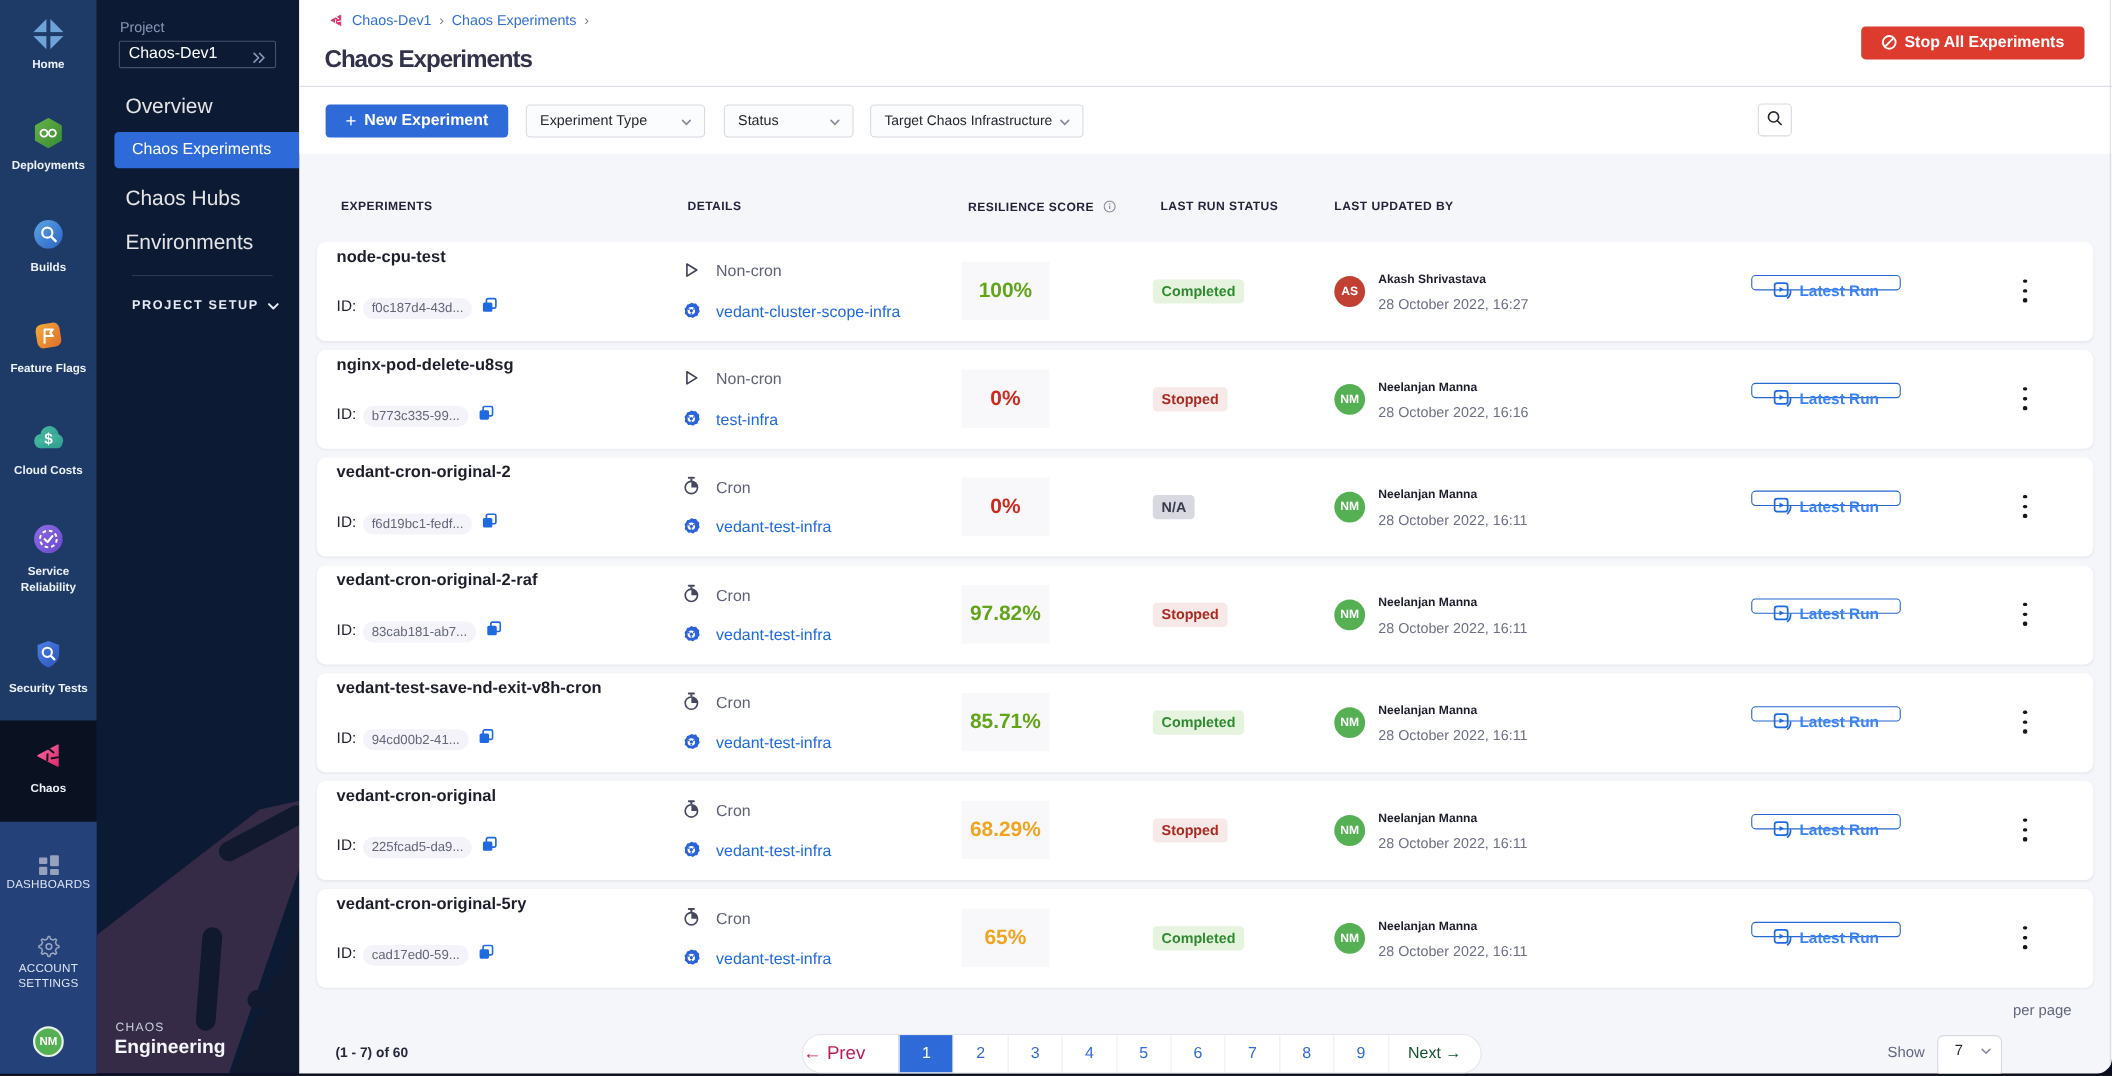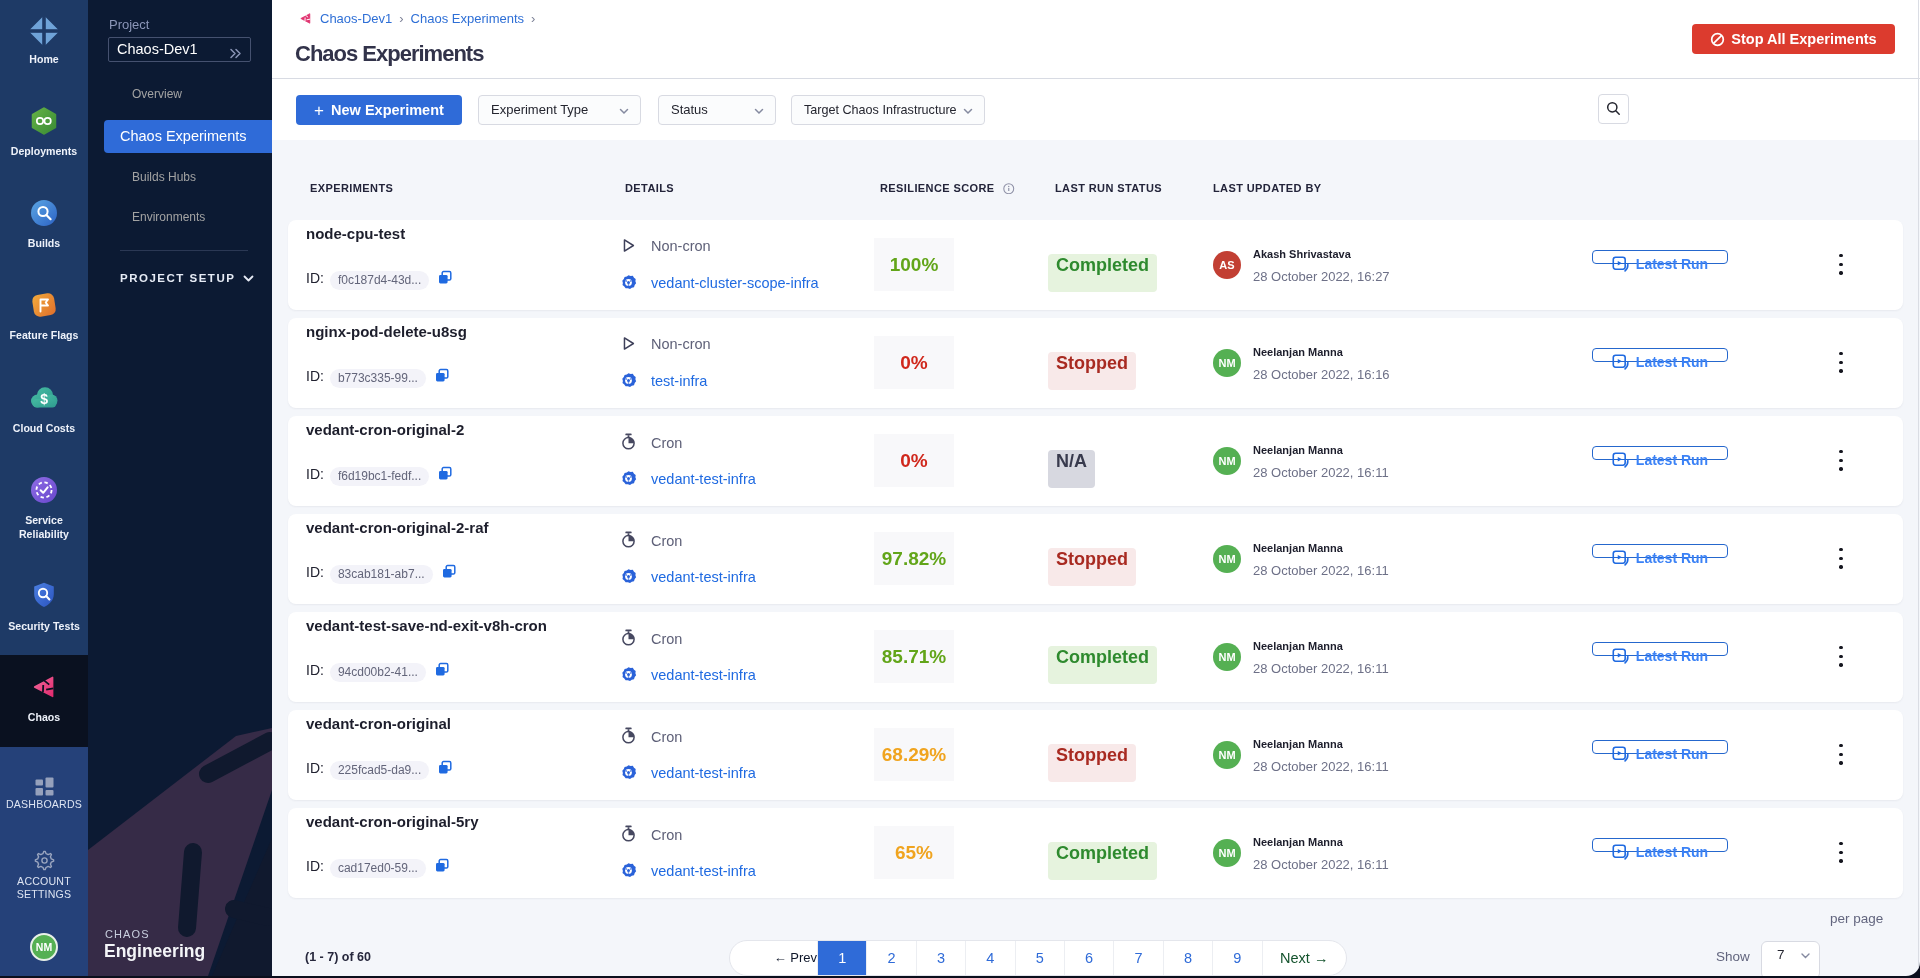--- a/index.html
+++ b/index.html
@@ -13,21 +13,21 @@
 .ritem{position:absolute;left:0;width:88px;text-align:center}
 .rlab{position:absolute;left:0;width:88px;text-align:center;color:#eef2fa;
   font-size:10.6px;font-weight:bold;line-height:12.5px}
 .rlab2{font-weight:normal;color:#dde4f2;letter-spacing:.2px}
 
 #snav{position:absolute;left:88px;top:0;width:184px;height:976px;background:#0c1a33;overflow:hidden}
 #snav .plab{position:absolute;left:21px;top:17px;font-size:13px;color:#8b96b8}
 #projbox{position:absolute;left:20px;top:37px;width:143px;height:25px;border:1px solid #45516f;
   border-radius:2px;color:#fff;font-size:14.5px;line-height:23px;padding-left:8px}
 #projbox .dbl{position:absolute;right:8px;top:6px;width:13px;height:13px}
-.mitem{position:absolute;left:44px;color:#a3a3a3;font-size:12px}
+.mitem{position:absolute;left:26px;color:#e5e5e5;font-size:19px}
 #msel{position:absolute;left:16px;top:120px;width:168px;height:33px;background:#2f6bd8;
   border-radius:4px 0 0 4px;color:#fff;font-size:14.5px;line-height:33px;padding-left:16px}
 #sdiv{position:absolute;left:32px;top:250px;width:128px;height:1px;background:#2b3854}
 #psetup{position:absolute;left:32px;top:272px;font-size:11.5px;font-weight:bold;letter-spacing:1.5px;color:#e6ebf5}
 #psetup svg{position:absolute;left:122px;top:0px}
 #spattern{position:absolute;left:0;top:728px;width:184px;height:248px}
 #chaoslab{position:absolute;left:17px;top:928px;font-size:11px;letter-spacing:1.1px;color:#c9cfdf}
 #englab{position:absolute;left:16px;top:941px;font-size:17.5px;font-weight:bold;color:#f4f5f8}
 
 #main{position:absolute;left:272px;top:0;width:1648px;height:976px;background:#f4f6fa;
@@ -68,36 +68,36 @@
 .card .pill{display:inline-block;background:#f3f3f9;border-radius:9.5px;height:19px;line-height:19px;
   padding:0 8px;margin-left:6px;color:#63657a;font-size:12px;vertical-align:-1px}
 .card .cpy{display:inline-block;margin-left:9px;vertical-align:-2px}
 .card .d1{position:absolute;left:332px;top:17px;height:18px}
 .card .d2{position:absolute;left:332px;top:54px;height:18px}
 .card .dic,.card .dic2{display:inline-block;vertical-align:-3px}
 .card .dtx{font-size:14.5px;color:#5e6078;margin-left:14px}
 .card .inf{font-size:14.5px;color:#1f6ae1;margin-left:14px}
 .card .score{position:absolute;left:586px;top:18px;width:80px;height:53px;background:#f8f8fa;
   text-align:center;line-height:53px;font-size:19px;font-weight:bold}
-.card .chip{position:absolute;left:760px;top:34px;height:38px;border-radius:4px;
-  padding:0 8px;font-size:18px;font-weight:bold;line-height:22px}
+.card .chip{position:absolute;left:760px;top:34px;height:22px;border-radius:4px;
+  padding:0 8px;font-size:13px;font-weight:bold;line-height:22px}
 .card .ava{position:absolute;left:925px;top:31px;width:28px;height:28px;border-radius:50%;
   color:#fff;font-size:11px;font-weight:bold;text-align:center;line-height:28px}
 .card .pname{position:absolute;left:965px;top:28px;font-size:11px;font-weight:bold;color:#1d1e2c}
 .card .pdate{position:absolute;left:965px;top:49px;font-size:13px;color:#6d7087}
 .card .lbtn{position:absolute;left:1304px;top:30px;width:136px;height:14px;border:1.5px solid #2567cd;
   border-radius:4px;text-align:center;line-height:27px;color:#3b82f6;font-size:14px;font-weight:bold}
 .card .lbtn svg{vertical-align:-3.5px;margin-right:7px}
 .card .dots{position:absolute;left:1549px;top:34px;width:8px}
 .card .dots i{display:block;width:3.4px;height:3.4px;border-radius:50%;background:#15161f;margin:0 auto 5.2px}
 
 #pgcount{position:absolute;left:33px;top:950px;font-size:12.5px;font-weight:bold;color:#26273c}
 #pgbar{position:absolute;left:457px;top:940px;width:618px;height:36px;background:#fff;
   border:1px solid #e4e6ec;border-radius:18px;display:flex;align-items:stretch;overflow:hidden}
-#pgbar .prev{width:87px;color:#0f172a;font-size:13px;text-align:right;line-height:34px}
+#pgbar .prev{width:87px;color:#be185d;font-size:17px;text-align:left;line-height:34px}
 #pgbar .pc{width:49.4px;color:#2f6bd8;font-size:14.5px;text-align:center;line-height:34px;
   border-left:1px solid #eceef2}
 #pgbar .pc.on{background:#2f6bd8;color:#fff}
 #pgbar .next{flex:1;color:#14532d;font-size:14.5px;text-align:center;line-height:34px;border-left:1px solid #eceef2}
 #showlab{position:absolute;left:1444px;top:949px;font-size:13.5px;color:#62657e}
 #showsel{position:absolute;left:1489px;top:941px;width:59px;height:38px;border:1px solid #d8dae2;
   border-radius:6px;background:#fff;font-size:13.5px;color:#24252f;line-height:25px;padding-left:15px}
 #showsel .chv{position:absolute;right:8px;top:0;color:#858aa0}
 #perpage{position:absolute;left:1558px;top:911px;font-size:13.5px;color:#62657e}
 </style>
@@ -214,21 +214,21 @@
       <div style="width:28px;height:28px;margin:0 auto;border-radius:50%;background:#55b053;border:2px solid #e8f0e8;color:#fff;font-size:10.5px;font-weight:bold;line-height:24px;text-align:center">NM</div>
     </div>
 
 <div id="snav">
  <div class="plab">Project</div>
  <div id="projbox">Chaos-Dev1<span class="dbl"><svg width="13" height="13" viewBox="0 0 13 13" fill="none">
             <path d="M2 2.5 6 6.5 2 10.5 M7 2.5 11 6.5 7 10.5" stroke="#8b96b8" stroke-width="1.5" stroke-linecap="round" stroke-linejoin="round"></path>
           </svg></span></div>
  <div class="mitem" style="top:87px">Overview</div>
  <div id="msel">Chaos Experiments</div>
- <div class="mitem" style="top:170px">Builds Hubs</div>
+ <div class="mitem" style="top:170px">Chaos Hubs</div>
  <div class="mitem" style="top:210px">Environments</div>
  <div id="sdiv"></div>
  <div id="psetup">PROJECT SETUP<svg width="13" height="13" viewBox="0 0 13 13" fill="none">
           <path d="M2.5 4.5 6.5 8.5 10.5 4.5" stroke="#e6ebf5" stroke-width="1.8" stroke-linecap="round" stroke-linejoin="round"></path>
         </svg></div>
  <svg id="spattern" viewBox="0 0 184 248">
   <polygon points="0,122 148,8 184,0 184,62 120,248 0,248" fill="#362b47"></polygon>
   <polygon points="184,110 184,248 124,248" fill="#10192e"></polygon>
   <g stroke="#10192e" stroke-width="18" stroke-linecap="round" fill="none">
    <path d="M120 46 182 13"></path>

